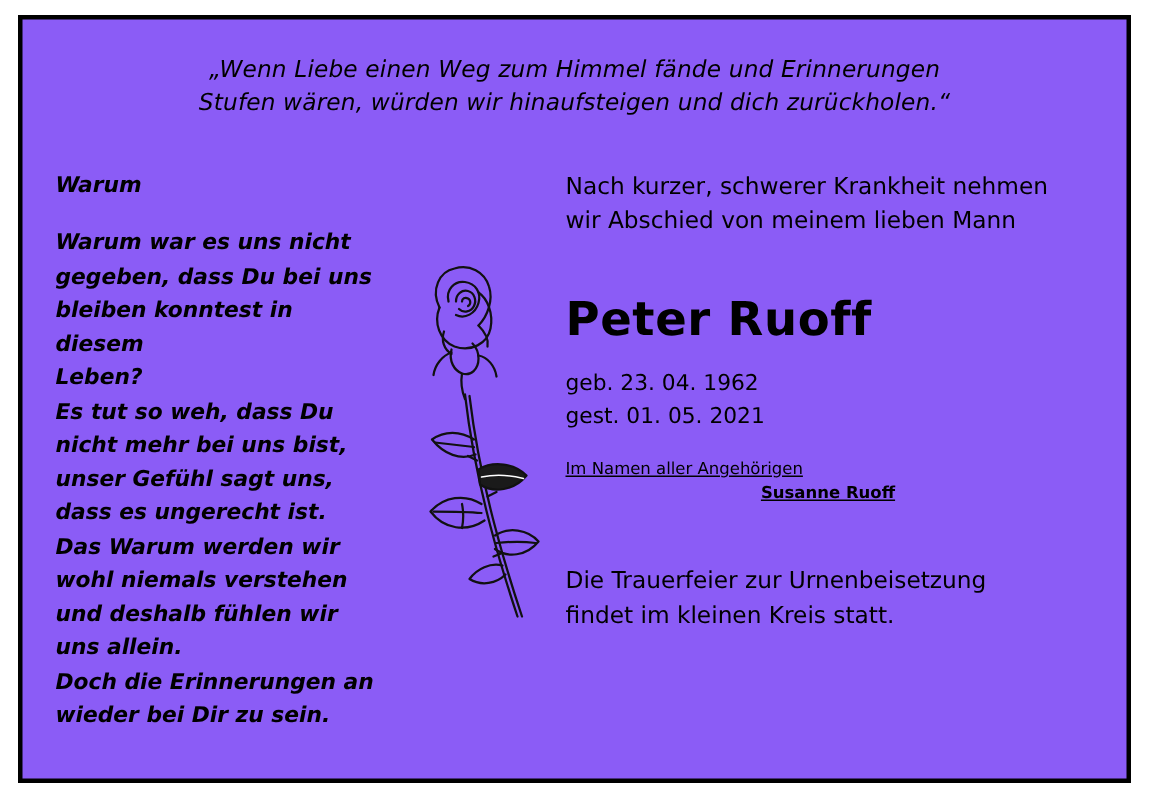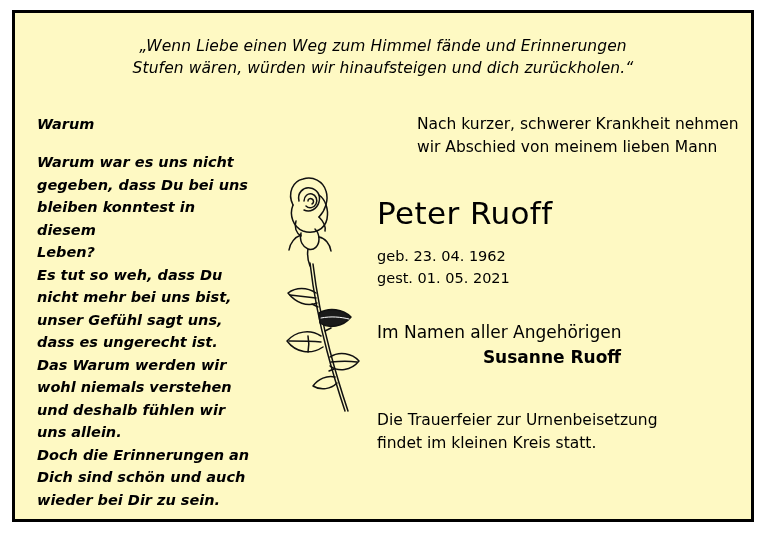--- a/index.html
+++ b/index.html
@@ -15,21 +15,21 @@
     overflow: hidden;
   }
   .obituary {
     position: absolute;
     left: 12px;
     top: 10px;
     width: 742px;
     height: 512px;
     border: 3px solid #000000;
     box-sizing: border-box;
-    background: #fef9c3;
+    background: #8b5cf6;
   }
   .inner {
     position: relative;
     width: 100%;
     height: 100%;
   }
   
   .quote {
     position: absolute;
     left: 0;
@@ -75,39 +75,39 @@
     position: absolute;
     left: 362px;
     top: 100px;
     width: 350px;
     font-size: 15.5px;
     line-height: 1.5;
   }
   .intro .iline {
     display: block;
     white-space: nowrap;
-    margin-left: 40px;
   }
   .name {
     margin-top: 30px;
     font-size: 31px;
-    font-weight: normal;
+    font-weight: bold;
     letter-spacing: 0.4px;
   }
   .dates {
     margin-top: 10px;
     font-size: 14.5px;
     line-height: 1.5;
   }
   .dates .dline {
     display: block;
   }
   .behalf {
-    margin-top: 30px;
-    font-size: 17px;
+    margin-top: 15px;
+    font-size: 11px;
+    text-decoration: underline;
   }
   .behalf .bline {
     display: block;
   }
   .behalf .bold {
     font-weight: bold;
     text-align: center;
   }
   .closing {
     margin-top: 38px;
@@ -138,21 +138,20 @@
         <span class="pline">Leben?</span>
         <span class="pline">Es tut so weh, dass Du</span>
         <span class="pline">nicht mehr bei uns bist,</span>
         <span class="pline">unser Gefühl sagt uns,</span>
         <span class="pline">dass es ungerecht ist.</span>
         <span class="pline">Das Warum werden wir</span>
         <span class="pline">wohl niemals verstehen</span>
         <span class="pline">und deshalb fühlen wir</span>
         <span class="pline">uns allein.</span>
         <span class="pline">Doch die Erinnerungen an</span>
-        <span class="pline">Dich sind schön und auch</span>
         <span class="pline">wieder bei Dir zu sein.</span>
       </div>
     </div>
 
     <div class="rose">
       <svg viewBox="0 0 110 250" width="110" height="250" aria-hidden="true">
         <g fill="none" stroke="#111111" stroke-width="1.5" stroke-linecap="round" stroke-linejoin="round">
 
           <path d="M30 34 C24 22 30 10 40 8 C50 5 60 10 63 20 C66 29 62 40 56 46"></path>
           <path d="M30 34 C26 44 30 56 40 60 C51 64 62 58 64 48 C66 38 62 28 56 24"></path>

